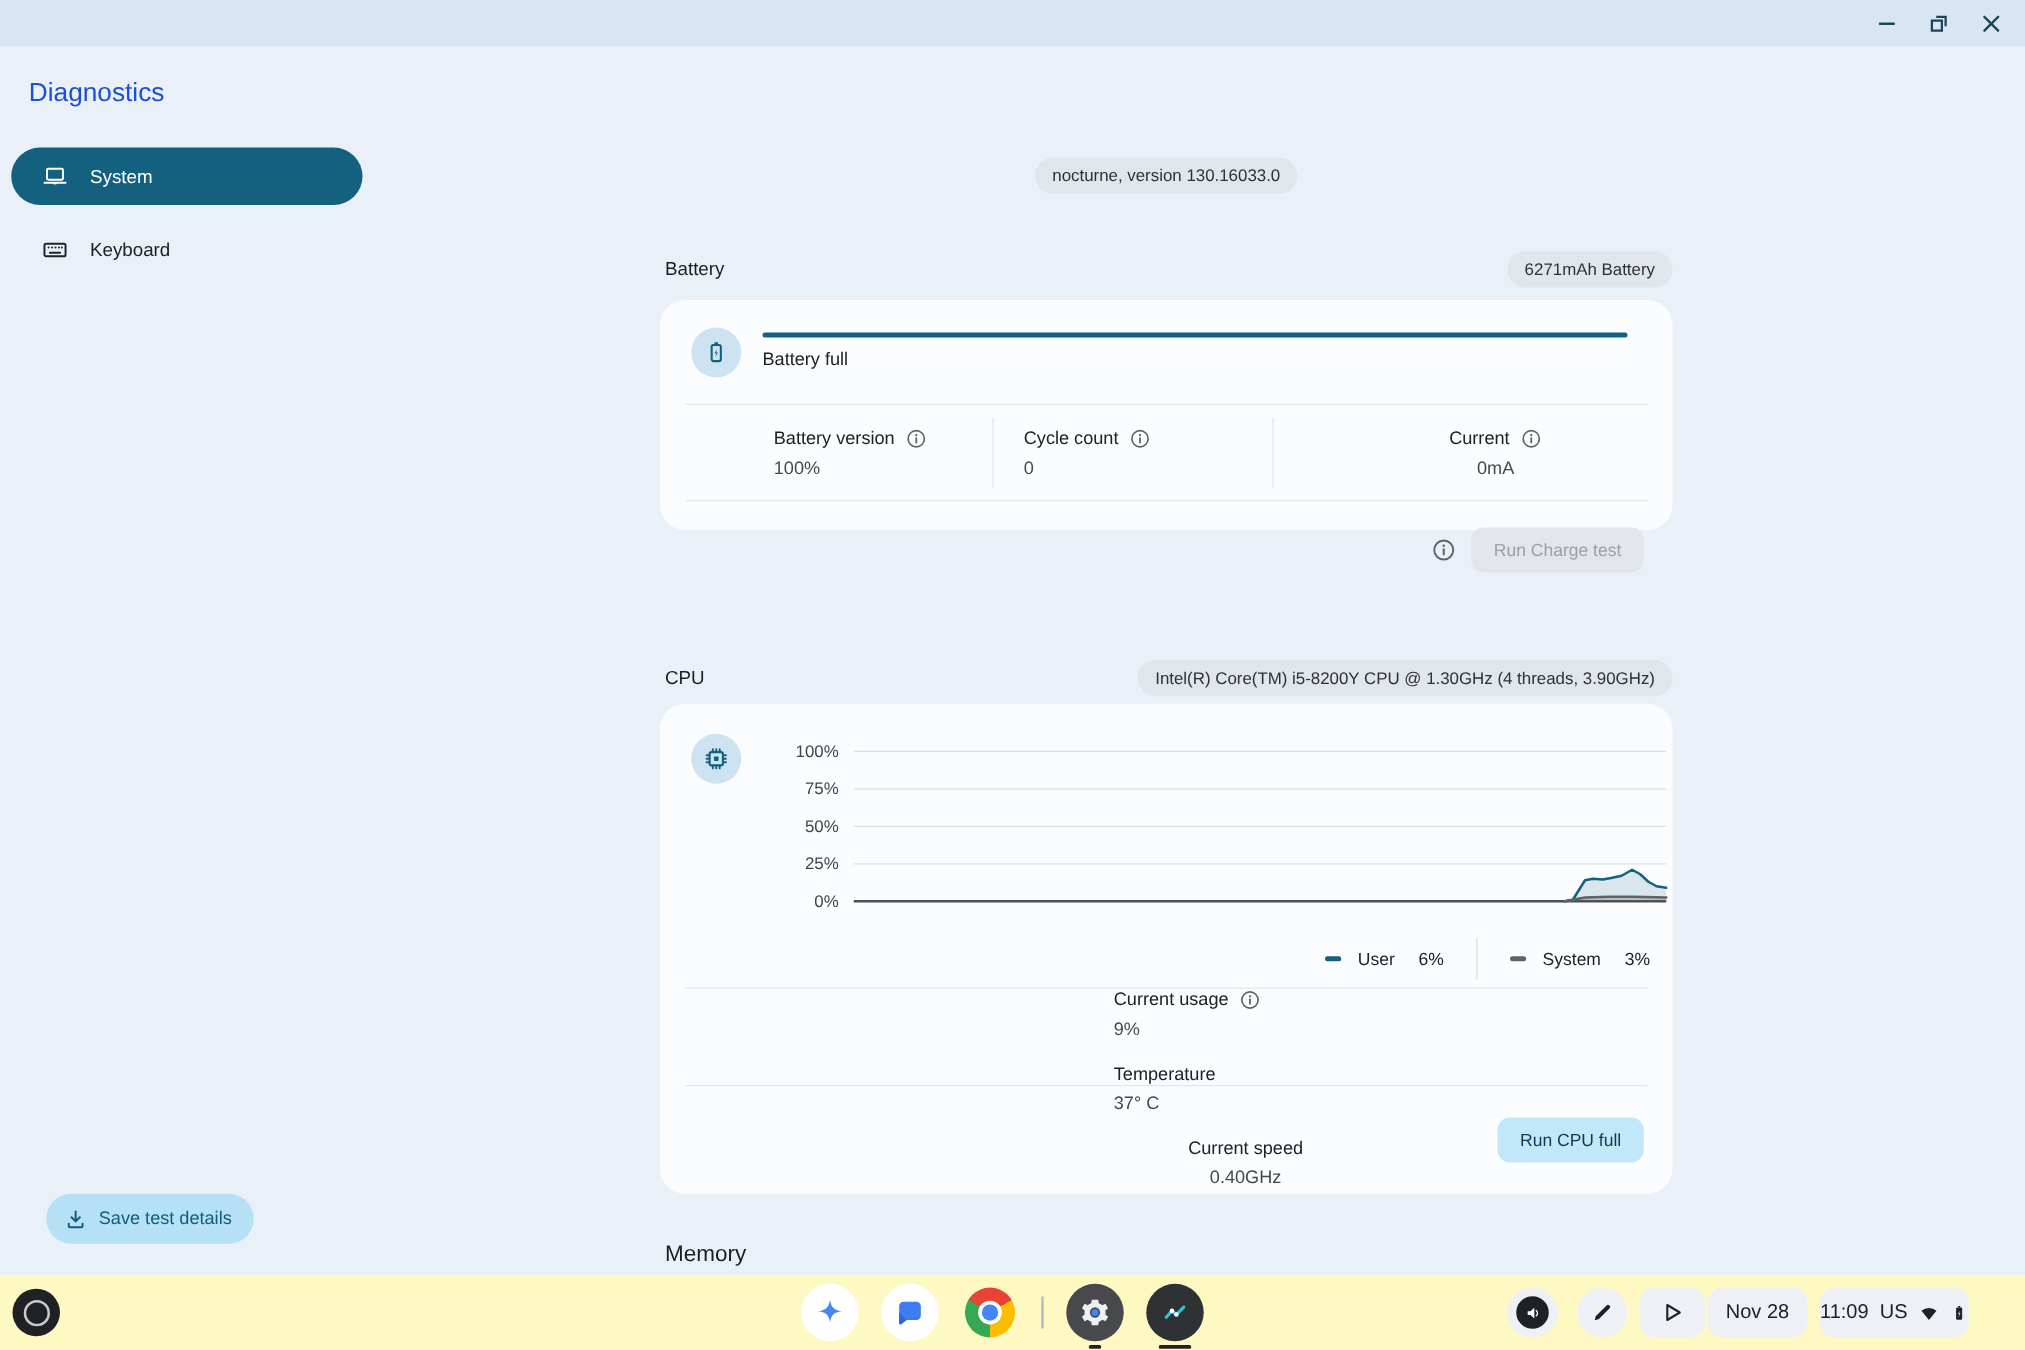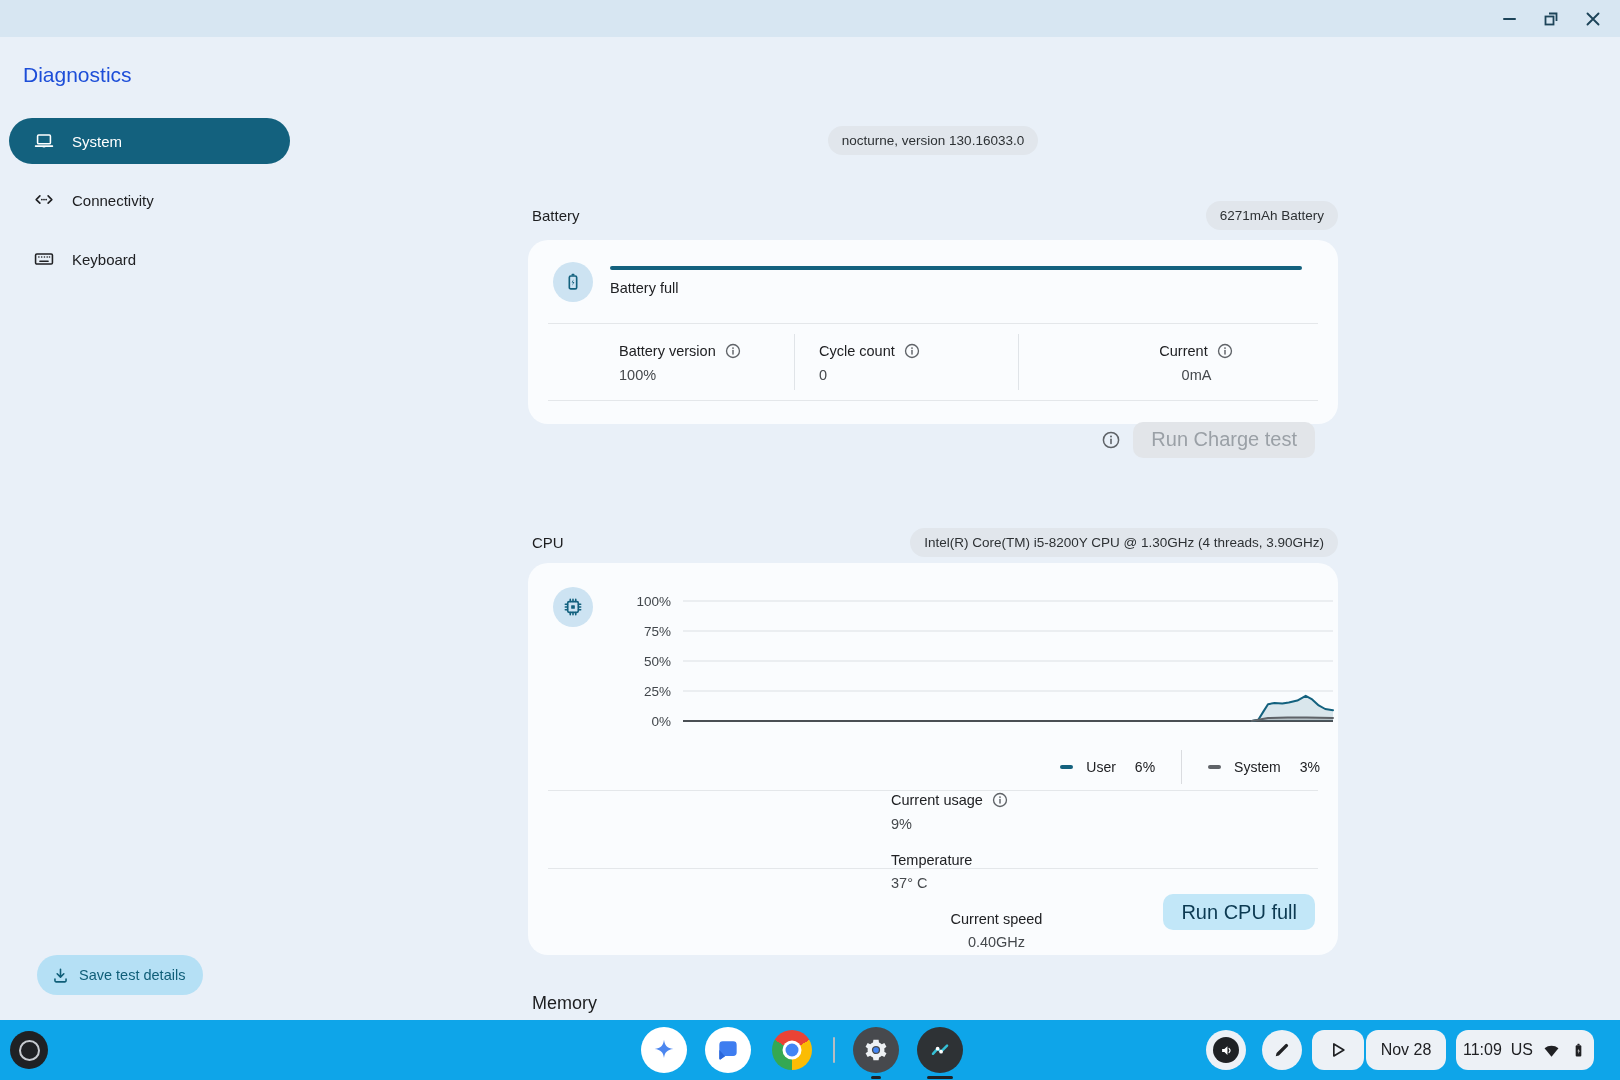--- a/index.html
+++ b/index.html
@@ -47,21 +47,21 @@
   .stat-col.c1{width:175px;}
   .stat-col.c2{width:199px;margin-left:24px;}
   .stat-col.c3{flex:1;margin-left:36px;align-items:center;}
   .stat-label{font-size:14.5px;color:#202124;display:flex;align-items:center;gap:8px;}
   .stat-value{font-size:14.5px;color:#45494d;}
   .vdiv{width:1px;align-self:stretch;margin:10px 0;background:#e0e4e8;}
 
   .card-footer{display:flex;align-items:center;justify-content:flex-end;gap:12px;padding-right:23px;}
   .batt-footer{height:77px;}
   .cpu-footer{height:86px;}
-  .btn{border:none;font-family:inherit;font-size:20px;font-weight:500;height:36px;padding:0 18px;border-radius:10px;cursor:pointer;}
+  .btn{border:none;font-family:inherit;font-size:14px;font-weight:500;height:36px;padding:0 18px;border-radius:10px;cursor:pointer;}
   .btn.disabled{background:#e2e5e9;color:#9aa0a6;cursor:default;}
   .btn.primary{background:#c2e7f8;color:#0c3a52;}
 
   
   .chart-row{height:180px;display:flex;padding-left:25px;}
   .chart-row .icon-circle{margin-top:24px;}
   .chart-svg{margin-left:22px;margin-top:24px;}
   .chart-svg text{font-family:"Liberation Sans",sans-serif;font-size:13.5px;fill:#41464b;}
   .legend-row{height:47px;display:flex;align-items:center;justify-content:flex-end;padding-right:18px;}
   .legend-item{display:flex;align-items:center;gap:13px;font-size:14px;color:#202124;}
@@ -71,21 +71,21 @@
 
   
   .memory-head{position:absolute;left:532px;top:956px;font-size:18px;font-weight:500;color:#1d1e20;}
   .save-btn{position:absolute;left:37px;top:918px;height:40px;border-radius:20px;background:#b5e0f5;
     display:flex;align-items:center;gap:9px;padding:0 18px 0 14px;font-size:14.5px;font-weight:500;color:#0f5e78;cursor:pointer;}
 
   
   .info-icon{display:inline-flex;width:18px;height:18px;cursor:pointer;}
 
   
-  .shelf{position:absolute;bottom:0;left:0;width:1620px;height:60px;background:#0ea5e9;}
+  .shelf{position:absolute;bottom:0;left:0;width:1620px;height:60px;background:#fef9c3;}
   .launcher{position:absolute;left:10px;top:11px;width:38px;height:38px;border-radius:50%;background:#1f2124;
     display:flex;align-items:center;justify-content:center;cursor:pointer;}
   .launcher-ring{width:17px;height:17px;border-radius:50%;border:2.5px solid #c7cbd0;}
   .shelf-center{position:absolute;left:641px;top:7px;display:flex;align-items:center;gap:18px;}
   .app-ic{position:relative;width:46px;height:46px;border-radius:50%;cursor:pointer;display:flex;align-items:center;justify-content:center;}
   .app-ic.white{background:#ffffff;}
   .shelf-sep{width:2px;height:26px;background:#b7bcc2;border-radius:1px;}
   .run-dash{position:absolute;bottom:-6px;left:50%;transform:translateX(-50%);height:3px;border-radius:2px;background:#202124;}
   .chrome-ball{width:40px;height:40px;border-radius:50%;position:relative;
     background:conic-gradient(from 60deg,#fbbc04 0 120deg,#34a853 120deg 240deg,#ea4335 240deg 360deg);}
@@ -136,31 +136,20 @@
           <svg width="22" height="22" viewBox="0 0 24 24">
               <rect x="5" y="5.5" width="14" height="9.5" rx="1.2" fill="none" stroke="#ffffff" stroke-width="1.7"></rect>
               <path d="M2.8 17.6 h18.4 M10 17.6 q2 1.3 4 0" fill="none" stroke="#ffffff" stroke-width="1.7" stroke-linecap="round"></path>
             </svg>
         </span>
         <span>System</span>
       </div>
       <div class="nav-item">
         <span class="nav-icon">
           <svg width="22" height="22" viewBox="0 0 24 24">
-              <path d="M7.5 7.5 L3.5 11.5 L7.5 15.5 M16.5 7.5 L20.5 11.5 L16.5 15.5" fill="none" stroke="#202124" stroke-width="1.8" stroke-linecap="round" stroke-linejoin="round"></path>
-              <circle cx="9.7" cy="11.5" r="1" fill="#202124"></circle>
-              <circle cx="12" cy="11.5" r="1" fill="#202124"></circle>
-              <circle cx="14.3" cy="11.5" r="1" fill="#202124"></circle>
-            </svg>
-        </span>
-        <span>Connectivity</span>
-      </div>
-      <div class="nav-item">
-        <span class="nav-icon">
-          <svg width="22" height="22" viewBox="0 0 24 24">
               <rect x="2.8" y="6.5" width="18.4" height="11" rx="1.4" fill="none" stroke="#202124" stroke-width="1.7"></rect>
               <circle cx="6.4" cy="9.8" r="0.9" fill="#202124"></circle>
               <circle cx="9.5" cy="9.8" r="0.9" fill="#202124"></circle>
               <circle cx="12.5" cy="9.8" r="0.9" fill="#202124"></circle>
               <circle cx="15.5" cy="9.8" r="0.9" fill="#202124"></circle>
               <circle cx="18" cy="9.8" r="0.9" fill="#202124"></circle>
               <path d="M7.5 14.4 h9" stroke="#202124" stroke-width="1.6" stroke-linecap="round"></path>
             </svg>
         </span>
         <span>Keyboard</span>
@@ -397,21 +386,21 @@
         </svg>
     </div>
     <div class="shelf-right-btn rb-pill" style="left:1312px;width:52px;">
       <svg width="20" height="20" viewBox="0 0 24 24">
           <path d="M7 4.8 v14.4 L19 12 Z" fill="none" stroke="#202124" stroke-width="2" stroke-linejoin="round"></path>
         </svg>
     </div>
     <div class="shelf-right-btn rb-pill date-pill" style="left:1366px;width:80px;">
       <span>Nov 28</span>
     </div>
-    <div class="shelf-right-btn rb-pill status-pill" style="left:1456px;width:138px;">
+    <div class="shelf-right-btn rb-pill status-pill" style="left:1456px;width:119px;">
       <span>11:09</span>
       <span>US</span>
       <svg width="19" height="19" viewBox="0 0 24 24">
           <path d="M12 20 L3.2 9.2 A 14 14 0 0 1 20.8 9.2 Z" fill="#202124"></path>
         </svg>
       <svg width="17" height="17" viewBox="0 0 24 24">
           <rect x="8" y="4.6" width="8" height="16" rx="1.6" fill="#202124"></rect>
           <rect x="10.4" y="2.6" width="3.2" height="2" rx="0.6" fill="#202124"></rect>
           <path d="M12.9 9 l-2.4 4.2 h1.8 l-1.1 3.8 2.6 -4.5 h-1.8 z" fill="#ffffff"></path>
         </svg>

